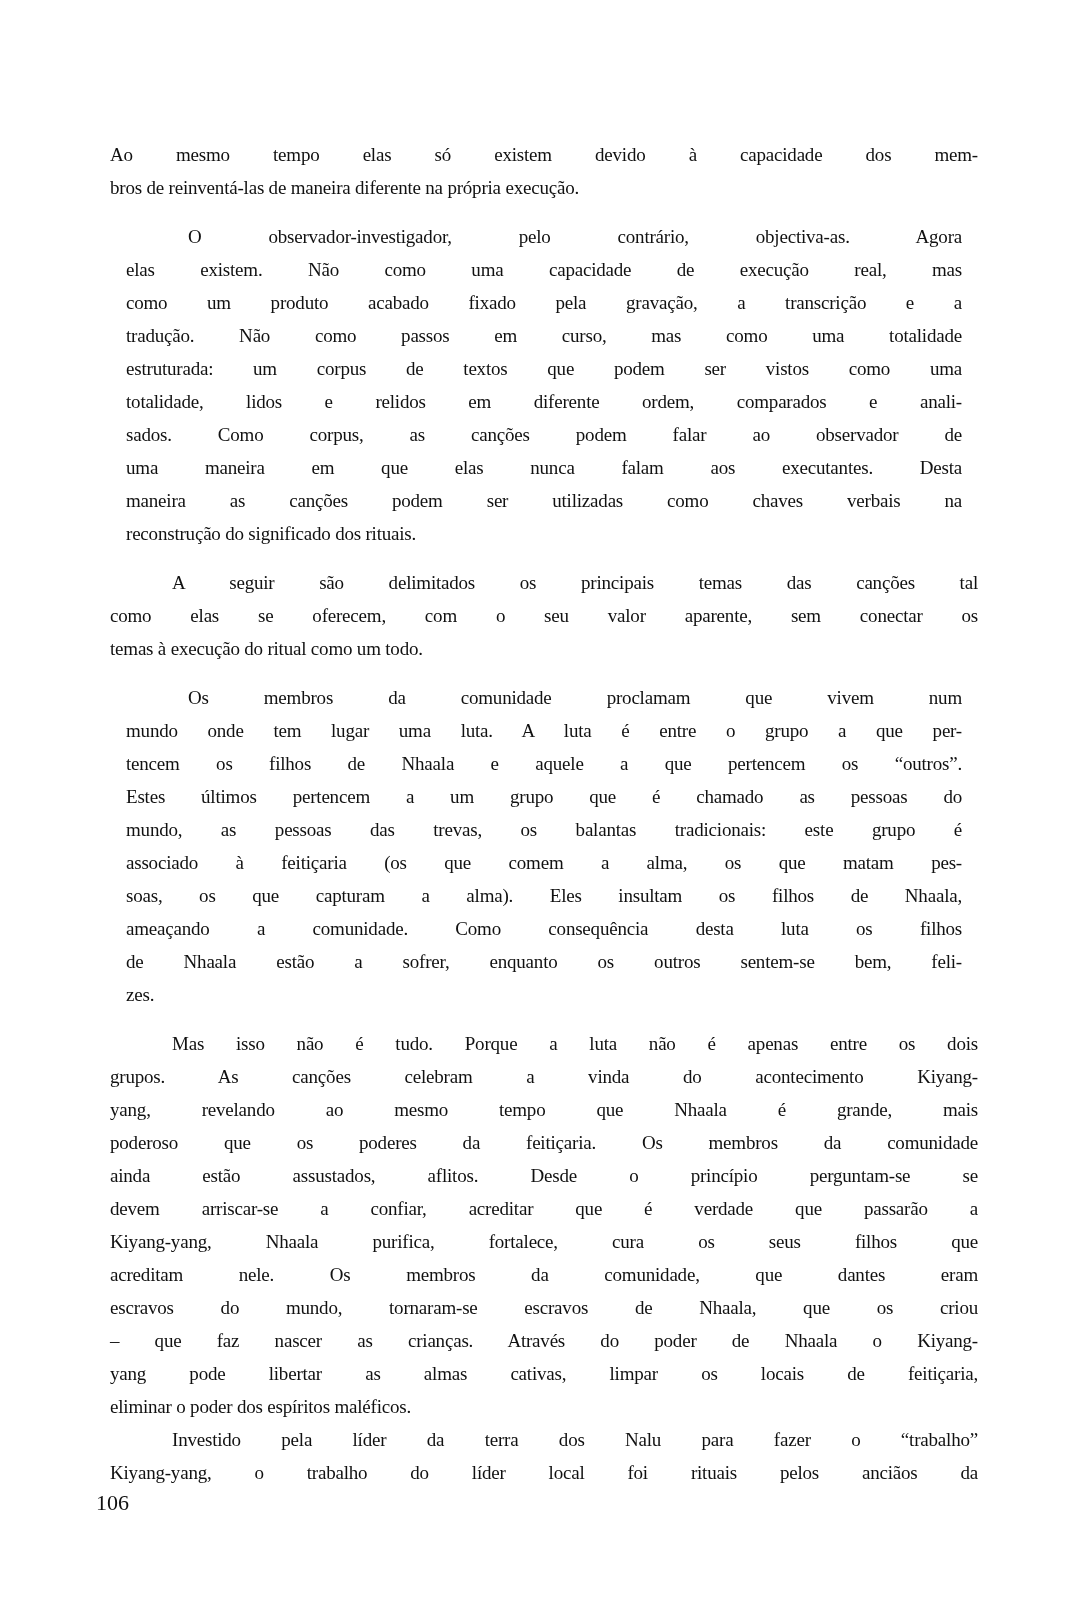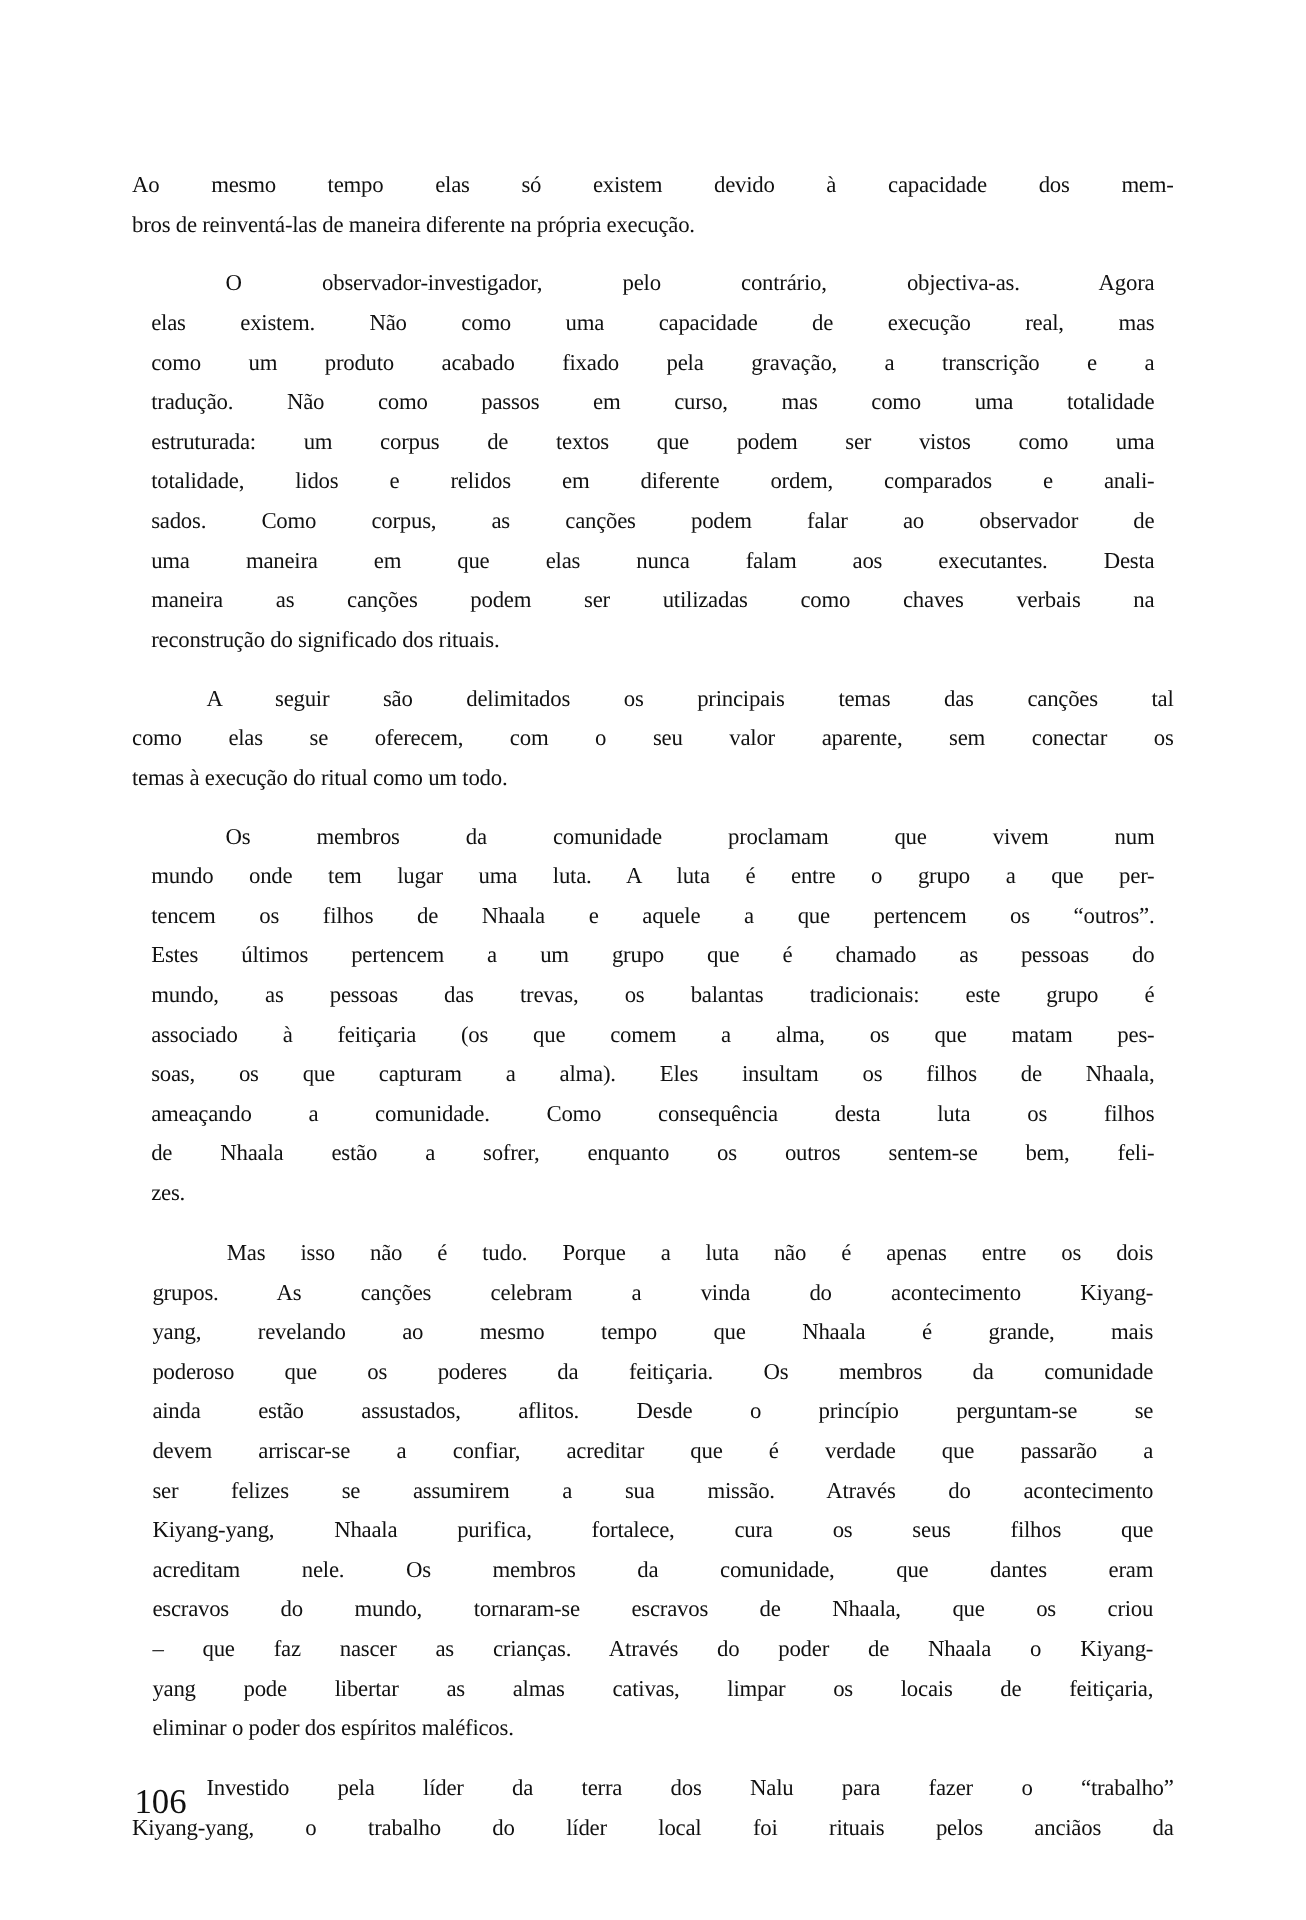--- a/index.html
+++ b/index.html
@@ -32,23 +32,23 @@
       letter-spacing: -0.2px;
     }
     .line.last {
       text-align-last: left;
     }
     .line.indent {
       padding-left: 62px;
     }
     .page-number {
       position: absolute;
-      left: 112px;
+      left: 96px;
       top: 1486px;
-      font-size: 29px;
+      font-size: 22px;
       line-height: 33px;
       text-align: right;
     }
   </style>
 </head>
 <body>
 
 <main class="page-body">
 
   <p style="margin:0">
@@ -81,28 +81,27 @@
     <span class="line">tencem os filhos de Nhaala e aquele a que pertencem os “outros”.</span>
     <span class="line">Estes últimos pertencem a um grupo que é chamado as pessoas do</span>
     <span class="line">mundo, as pessoas das trevas, os balantas tradicionais: este grupo é</span>
     <span class="line">associado à feitiçaria (os que comem a alma, os que matam pes-</span>
     <span class="line">soas, os que capturam a alma). Eles insultam os filhos de Nhaala,</span>
     <span class="line">ameaçando a comunidade. Como consequência desta luta os filhos</span>
     <span class="line">de Nhaala estão a sofrer, enquanto os outros sentem-se bem, feli-</span>
     <span class="line last">zes.</span>
   </p>
 
-  <p style="margin:17px">
+  <p style="margin:0">
     <span class="line indent">Mas isso não é tudo. Porque a luta não é apenas entre os dois</span>
     <span class="line">grupos. As canções celebram a vinda do acontecimento Kiyang-</span>
     <span class="line">yang, revelando ao mesmo tempo que Nhaala é grande, mais</span>
     <span class="line">poderoso que os poderes da feitiçaria. Os membros da comunidade</span>
     <span class="line">ainda estão assustados, aflitos. Desde o princípio perguntam-se se</span>
     <span class="line">devem arriscar-se a confiar, acreditar que é verdade que passarão a</span>
-    <span class="line">ser felizes se assumirem a sua missão. Através do acontecimento</span>
     <span class="line">Kiyang-yang, Nhaala purifica, fortalece, cura os seus filhos que</span>
     <span class="line">acreditam nele. Os membros da comunidade, que dantes eram</span>
     <span class="line">escravos do mundo, tornaram-se escravos de Nhaala, que os criou</span>
     <span class="line">– que faz nascer as crianças. Através do poder de Nhaala o Kiyang-</span>
     <span class="line">yang pode libertar as almas cativas, limpar os locais de feitiçaria,</span>
     <span class="line last">eliminar o poder dos espíritos maléficos.</span>
   </p>
 
   <p style="margin:0">
     <span class="line indent">Investido pela líder da terra dos Nalu para fazer o “trabalho”</span>

